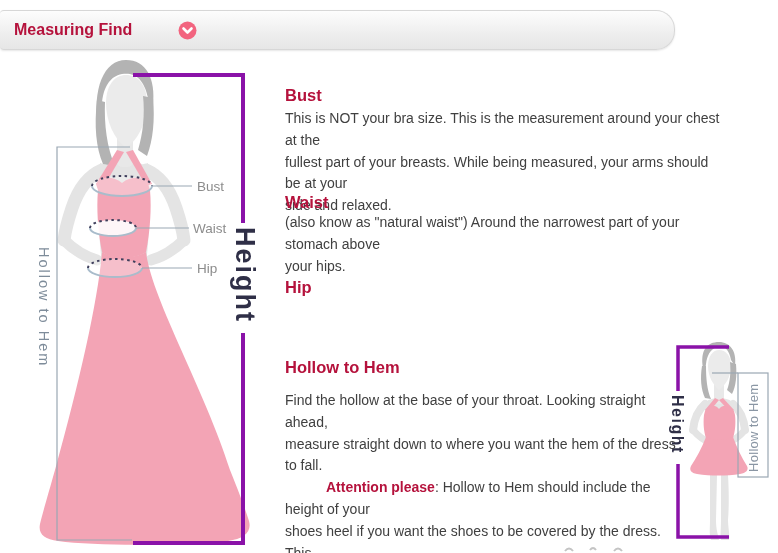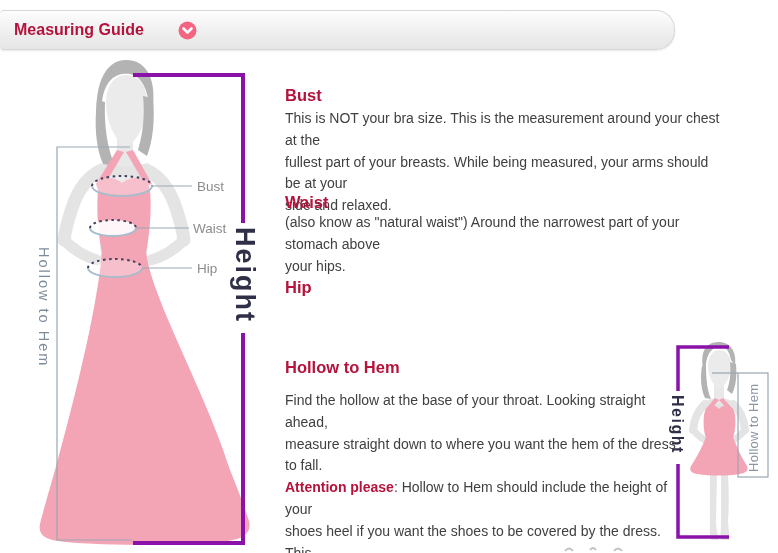--- a/index.html
+++ b/index.html
@@ -12,31 +12,31 @@
           border-radius:4px 19px 19px 4px;
           box-shadow:0 1px 2px rgba(0,0,0,0.10);}
   .header-title{position:absolute;left:14px;top:0;line-height:38px;
           font-size:16px;font-weight:bold;color:#b5123c;}
   .chev-btn{position:absolute;left:178px;top:10px;width:19px;height:19px;cursor:pointer;}
   
   .sec-head{position:absolute;font-size:16.5px;font-weight:bold;color:#b5123c;}
   .para{position:absolute;font-size:14px;line-height:21.8px;color:#404040;
         white-space:pre-line;width:442px;}
   .para-narrow{width:400px;}
-  .attention{color:#b5123c;font-weight:bold;}
+  .attention{color:#b5123c;font-weight:bold;margin-left:41px;}
   .gfx{position:absolute;left:0;top:0;}
   svg text{font-family:"Liberation Sans",sans-serif;}
 </style>
 </head>
 <body>
 
 <div class="page">
 
   <div class="header">
-    <span class="header-title">Measuring Guide</span>
+    <span class="header-title">Measuring Find</span>
     <span class="chev-btn">
       <svg width="19" height="19" viewBox="0 0 19 19">
         <circle cx="9.5" cy="9.5" r="9" fill="#f2647f"></circle>
         <polyline points="5.5,7.5 9.5,11.5 13.5,7.5" fill="none" stroke="#ffffff" stroke-width="2.6" stroke-linecap="round" stroke-linejoin="round"></polyline>
       </svg>
     </span>
   </div>
 
   <svg class="gfx" width="778" height="553" viewBox="0 0 778 553">
 

